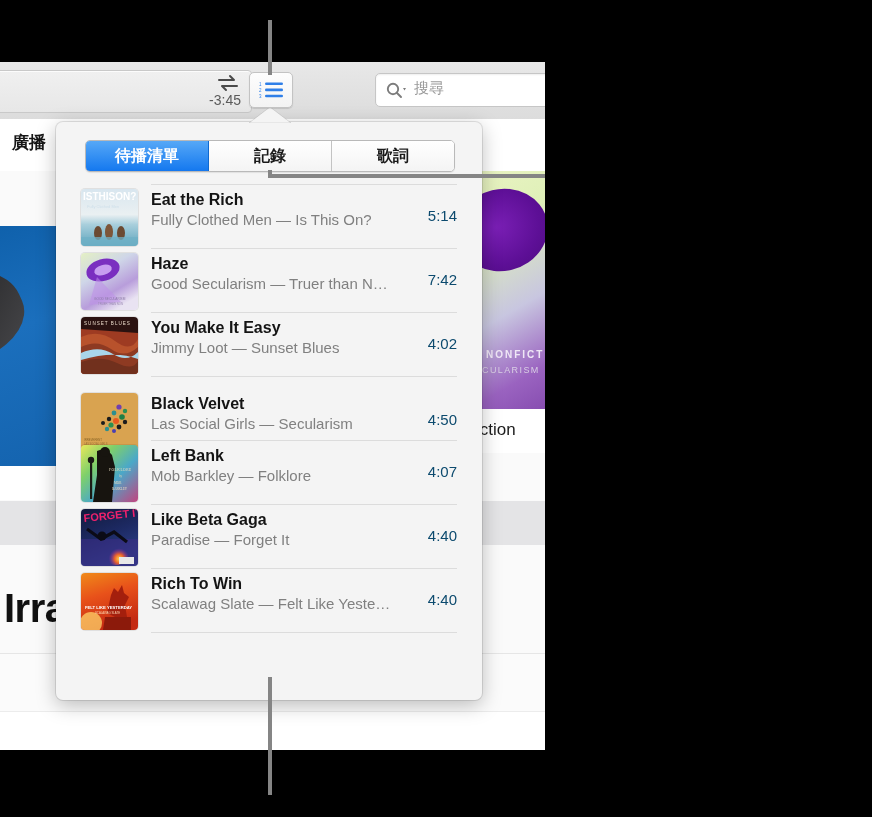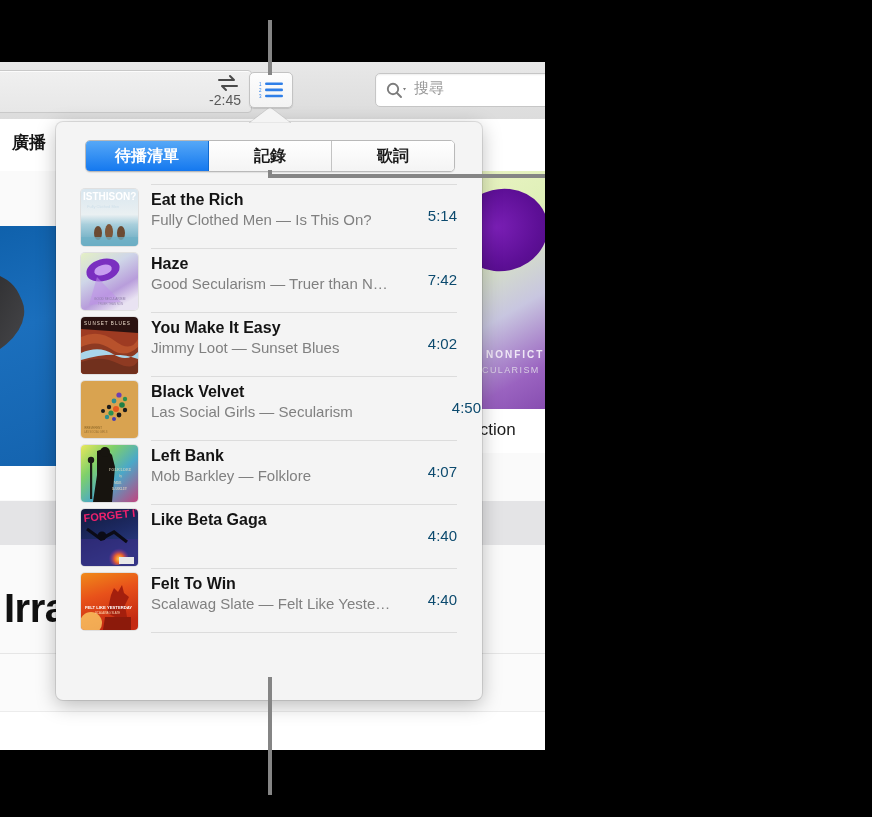--- a/index.html
+++ b/index.html
@@ -106,21 +106,21 @@
 </head>
 <body>
 
 <div class="stage">
 
   <div class="appwin">
 
     <div class="toolbar">
       <div class="nowplaying">
 
-        <div class="np-time">-2:45</div>
+        <div class="np-time">-3:45</div>
         <div class="np-repeat">
           <svg width="26" height="18" viewBox="0 0 26 18">
             <path d="M4 6h15l-4-4" fill="none" stroke="#4a4a4a" stroke-width="2" stroke-linecap="round" stroke-linejoin="round"></path>
             <path d="M22 12H7l4 4" fill="none" stroke="#4a4a4a" stroke-width="2" stroke-linecap="round" stroke-linejoin="round"></path>
           </svg>
         </div>
       </div>
     </div>
 
     <div class="navrow">
@@ -261,21 +261,21 @@
           </svg>
         </div>
         <div class="tx">
           <div class="t-title">You Make It Easy</div>
           <div class="t-sub">Jimmy Loot — Sunset Blues</div>
         </div>
         <div class="t-dur">4:02</div>
       </div>
       <div class="divider" style="top:192px;"></div>
 
-      <div class="track" style="top:194px;padding-left:24px;">
+      <div class="track" style="top:206px;">
         <div class="art">
           <svg width="57" height="57" viewBox="0 0 57 57">
             <rect width="57" height="57" fill="#d9a350"></rect>
             <circle cx="38" cy="14" r="2.6" fill="#6f3fb0"></circle>
               <circle cx="44" cy="18" r="2.2" fill="#2b8f52"></circle>
             <circle cx="33" cy="20" r="2.4" fill="#2e8f8f"></circle>
               <circle cx="41" cy="24" r="2.8" fill="#1f7f45"></circle>
             <circle cx="28" cy="26" r="2.2" fill="#1c1c1c"></circle>
               <circle cx="35" cy="28" r="3" fill="#e85a20"></circle>
             <circle cx="44" cy="29" r="2.2" fill="#1c1c1c"></circle>
@@ -345,20 +345,21 @@
             <rect y="30" width="57" height="27" fill="#3a2d86" opacity=".6"></rect>
             <circle cx="35" cy="43" r="13" fill="url(#g6b)"></circle>
             <path d="M6 20 L20 30 L33 23 L46 33" fill="none" stroke="#0b0b16" stroke-width="3.2"></path>
             <circle cx="21" cy="27" r="4.5" fill="#0b0b16"></circle>
             <text x="3" y="13" font-size="11" font-weight="bold" fill="#f0216c" font-family="Liberation Sans, sans-serif" transform="rotate(-6 3 13)">FORGET IT</text>
             <rect x="38" y="48" width="15" height="7" fill="#e8e8e8"></rect>
           </svg>
         </div>
         <div class="tx">
           <div class="t-title">Like Beta Gaga</div>
+          <div class="t-sub">Paradise — Forget It</div>
         </div>
         <div class="t-dur">4:40</div>
       </div>
       <div class="divider" style="top:384px;"></div>
 
       <div class="track" style="top:386px;">
         <div class="art">
           <svg width="57" height="57" viewBox="0 0 57 57">
             <defs>
                 <linearGradient id="g7" x1="0" y1="0" x2="0.3" y2="1">
@@ -369,21 +370,21 @@
               </defs>
             <rect width="57" height="57" fill="url(#g7)"></rect>
             <circle cx="10" cy="50" r="11" fill="#ffd46a" opacity=".75"></circle>
             <path d="M26 40 L30 22 L33 15 L37 19 L41 12 L43 20 L48 24 L44 32 L46 44 L34 44 Z" fill="#a41f0d"></path>
             <path d="M24 44 L50 44 L50 57 L22 57 Z" fill="#8c1a0b"></path>
             <text x="4" y="36" font-size="4.2" font-weight="bold" fill="#fff" font-family="Liberation Sans, sans-serif">FELT LIKE YESTERDAY</text>
             <text x="14" y="41" font-size="2.8" fill="#ffdcb4" font-family="Liberation Sans, sans-serif">SCALAWAG SLATE</text>
           </svg>
         </div>
         <div class="tx">
-          <div class="t-title">Felt To Win</div>
+          <div class="t-title">Rich To Win</div>
           <div class="t-sub">Scalawag Slate — Felt Like Yeste…</div>
         </div>
         <div class="t-dur">4:40</div>
       </div>
       <div class="divider" style="top:448px;"></div>
     </div>
 
   </div>
 
   <div class="cl cl-top"></div>

